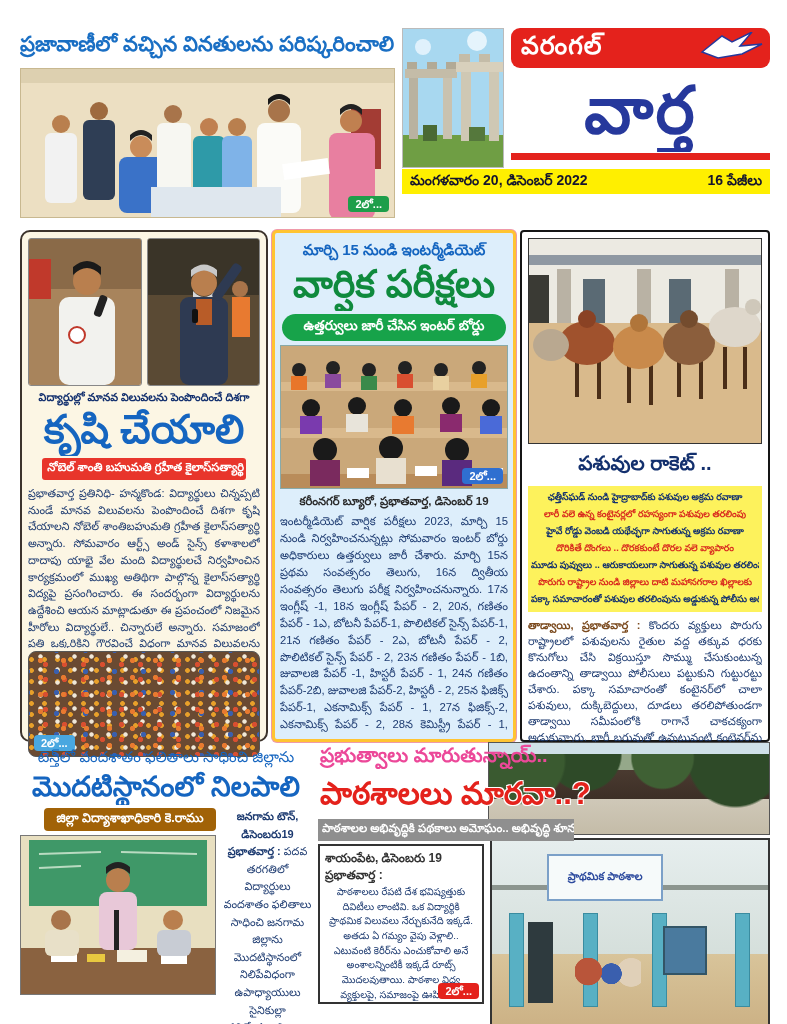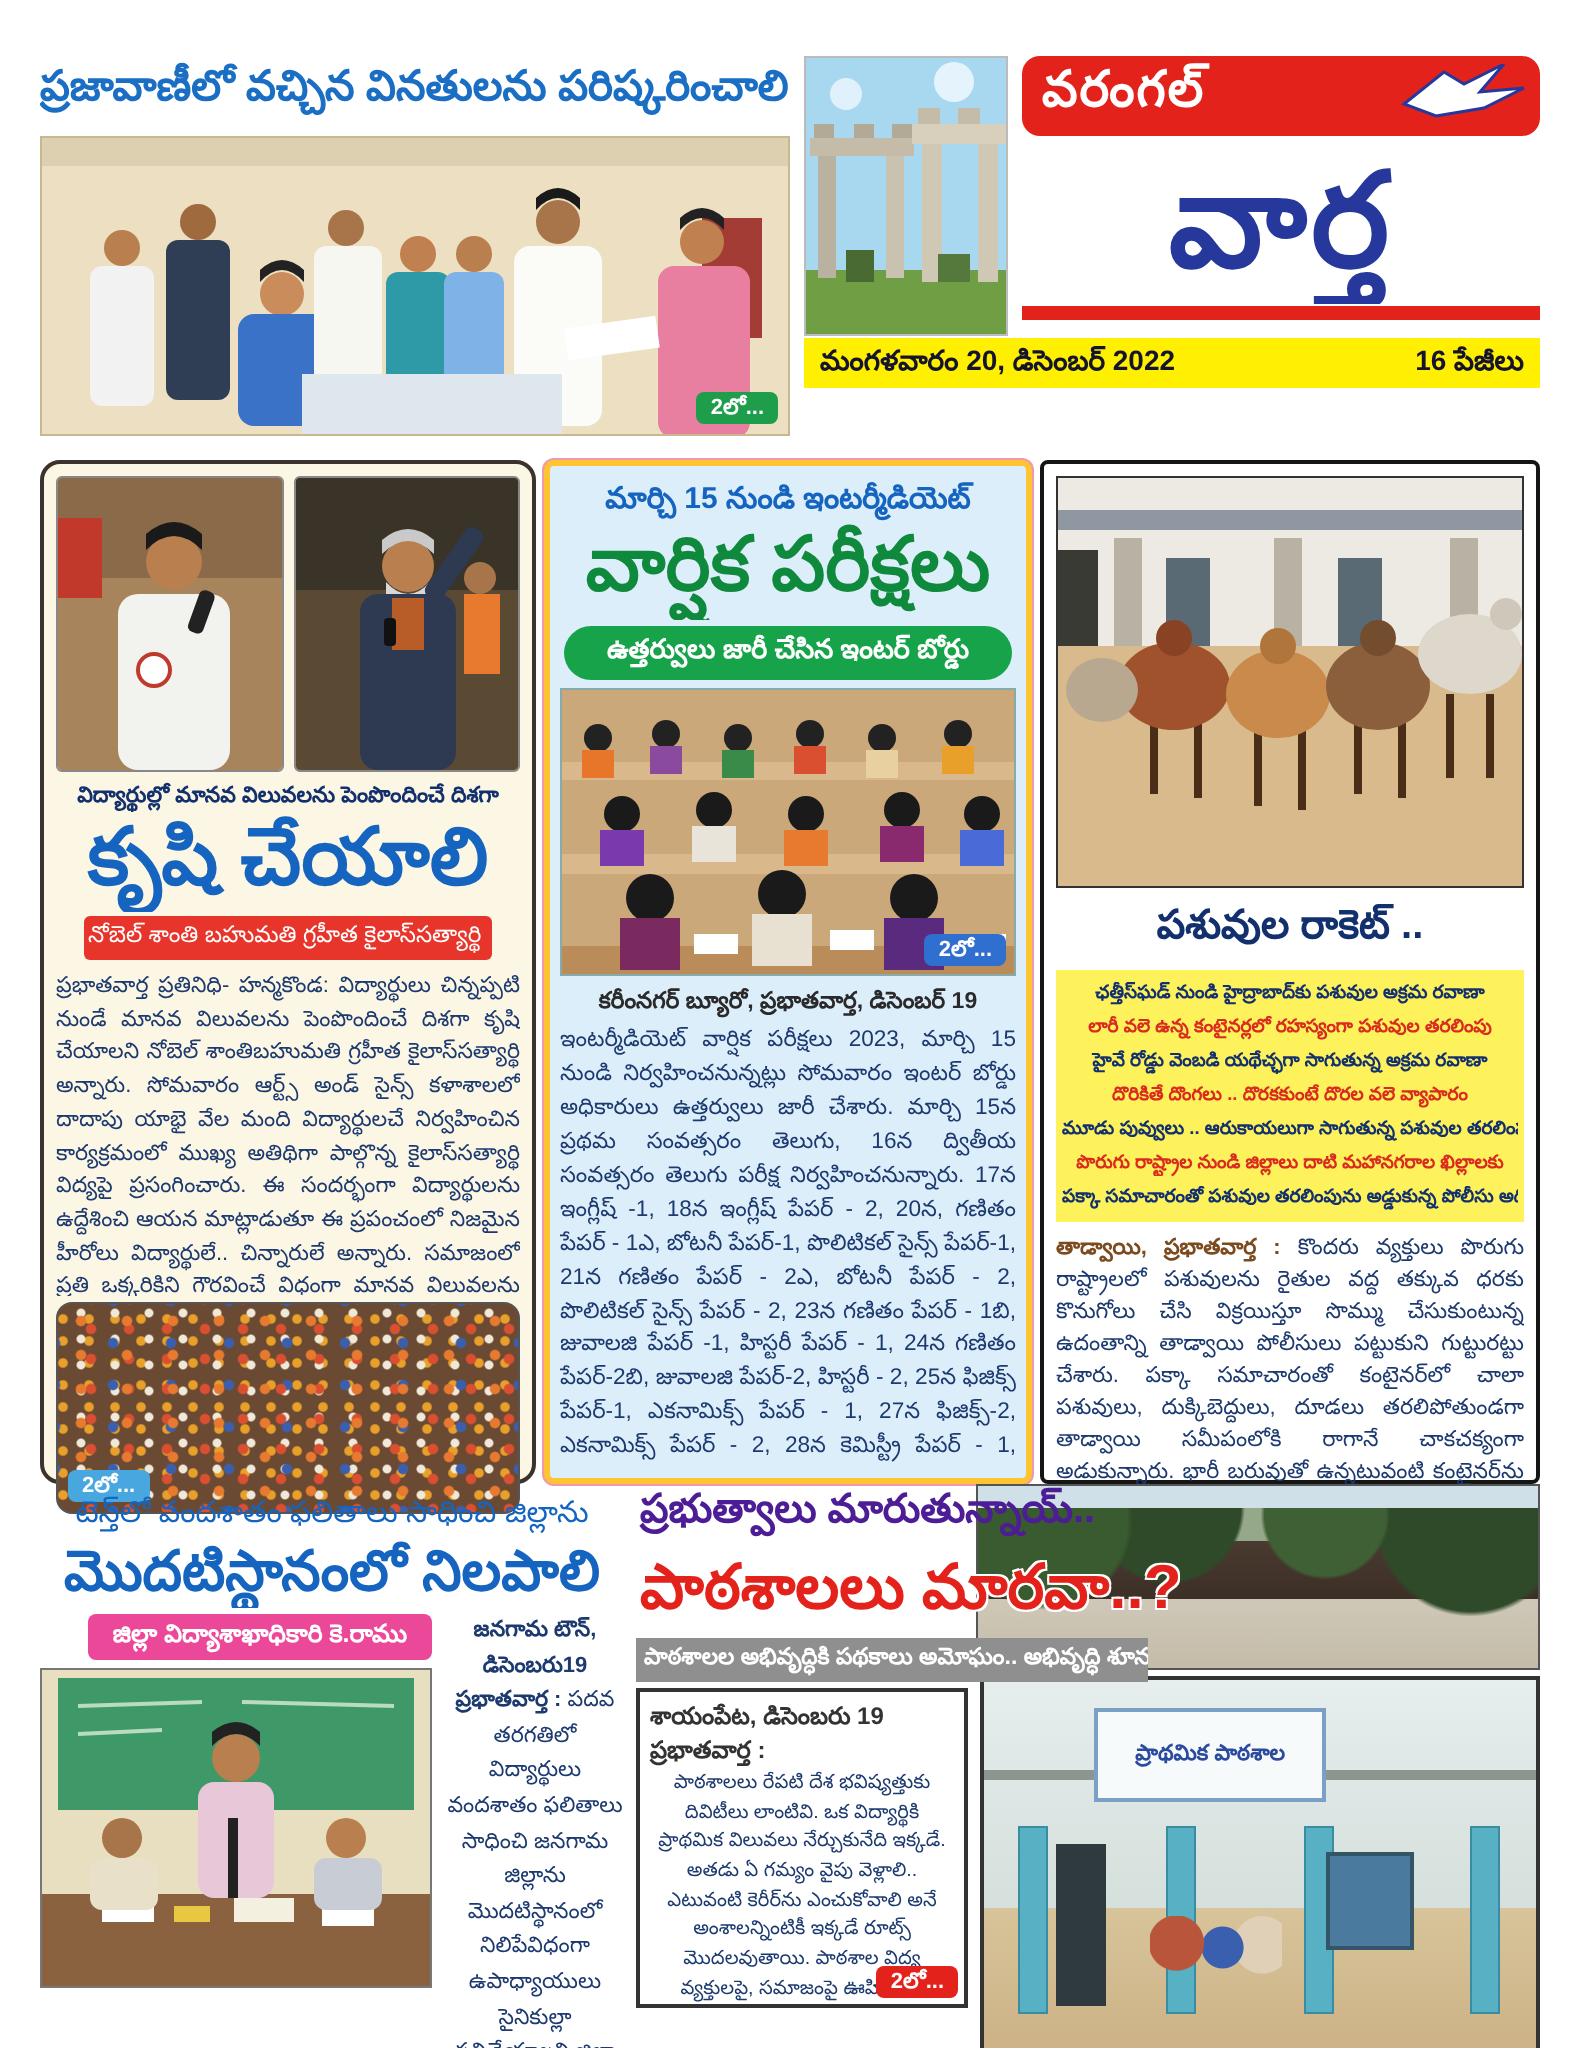--- a/index.html
+++ b/index.html
@@ -48,21 +48,21 @@
   
   #left-col {
     left:20px; top:230px; width:248px; height:512px; background:#fcf6e4;
     border:2px solid #3c332c; border-radius:10px; padding:6px; 
   }
   #left-col-photos { display:flex; gap:5px; height:148px; }
   #left-col-photos .photo { flex:1; border:1px solid #888; border-radius:3px; }
   #left-kicker { margin-top:5px; text-align:center; color:#13306e; font-weight:bold; font-size:11px; }
   #left-headline { text-align:center; color:#1565c0; font-weight:bold; font-size:40px; line-height:1.15; height:50px; }
   #left-subhead {
-    background:#e8352b; color:#fff; font-weight:normal; font-size:11.5px; text-align:left;
+    background:#e8352b; color:#fff; font-weight:bold; font-size:11.5px; text-align:right;
     padding:3px 2px; border-radius:3px; margin:2px 14px 0 14px;
   }
   #left-body { margin-top:5px; color:#1c3a70; font-size:11px; line-height:1.52; text-align:justify; height:163px; overflow:hidden; }
   #crowd-photo {
     margin-top:3px; height:106px; border-radius:8px; border:1px solid #555;
     background-color:#6a4a32;
     background-image:
       radial-gradient(circle,#e87a30 2.2px,transparent 3px),
       radial-gradient(circle,#d94f30 2.2px,transparent 3px),
       radial-gradient(circle,#3a5fae 2.2px,transparent 3px),
@@ -104,40 +104,40 @@
   #right-body .dateline { font-weight:bold; color:#7b4a1e; }
   .badge-navy { background:#1a3f7a; color:#ffe84d; right:0; bottom:0; }
 
   
   #bottom-left-story { left:20px; top:748px; width:292px; height:262px; }
   #bl-kicker { text-align:center; color:#1565c0; font-weight:normal; font-size:15px; }
   #bl-headline { text-align:center; color:#1565c0; font-weight:bold; font-size:28px; line-height:1.25; height:36px; }
   #bl-row { display:flex; gap:7px; margin-top:3px; }
   #bl-left { width:196px; }
   #bl-subhead {
-    background:#ec4899; color:#fff; font-weight:bold; font-size:12.5px; text-align:center;
+    background:#a16207; color:#fff; font-weight:bold; font-size:12.5px; text-align:center;
     border-radius:4px; padding:3px 2px;margin-left:24px;
   }
   #bl-photo { margin-top:4px; height:160px; border:1px solid #777; }
   #bl-text { flex:1; color:#1c3a70; font-size:11px; line-height:1.6; text-align:center; overflow:hidden; }
   #bl-text .dateline { font-weight:bold; }
 
   #bottom-right-story { left:318px; top:742px; width:452px; height:268px; }
   #old-building-photo {
     position:absolute; right:0; top:0; width:282px; height:93px; border:1px solid #555;
     background:
       linear-gradient(180deg, #cfe0e8 0%, #cfe0e8 12%, transparent 12%),
       radial-gradient(circle at 12% 20%, #3a5a30 0 16%, transparent 17%),
       radial-gradient(circle at 34% 12%, #2e4a28 0 18%, transparent 19%),
       radial-gradient(circle at 62% 16%, #3f6034 0 16%, transparent 17%),
       radial-gradient(circle at 88% 18%, #2e4a28 0 18%, transparent 19%),
       linear-gradient(180deg, transparent 30%, #4a3a30 30%, #3c2f26 62%, #cfc8b8 62%, #c4bca8 100%);
     background-color:#95a88a;
   }
-  #br-kicker { position:absolute; left:2px; top:2px; z-index:2; color:#4c1d95; font-weight:bold; font-size:20px; white-space:nowrap; }
+  #br-kicker { position:absolute; left:2px; top:2px; z-index:2; color:#ec4899; font-weight:bold; font-size:20px; white-space:nowrap; }
   #br-headline {
     position:absolute; left:2px; top:34px; z-index:2; color:#e4221c; font-weight:bold; font-size:31px;
     white-space:nowrap; text-shadow:1px 1px 0 #fff, -1px -1px 0 #fff, 1px -1px 0 #fff, -1px 1px 0 #fff;
   }
   #br-subhead {
     position:absolute; left:0; top:77px; z-index:2; width:256px; background:#8f8f8f; color:#fff;
     font-weight:bold; font-size:11.5px; padding:3px 4px; white-space:nowrap; overflow:hidden;
   }
   #br-textbox {
     position:absolute; left:0; top:102px; width:166px; height:160px; border:2px solid #333;

